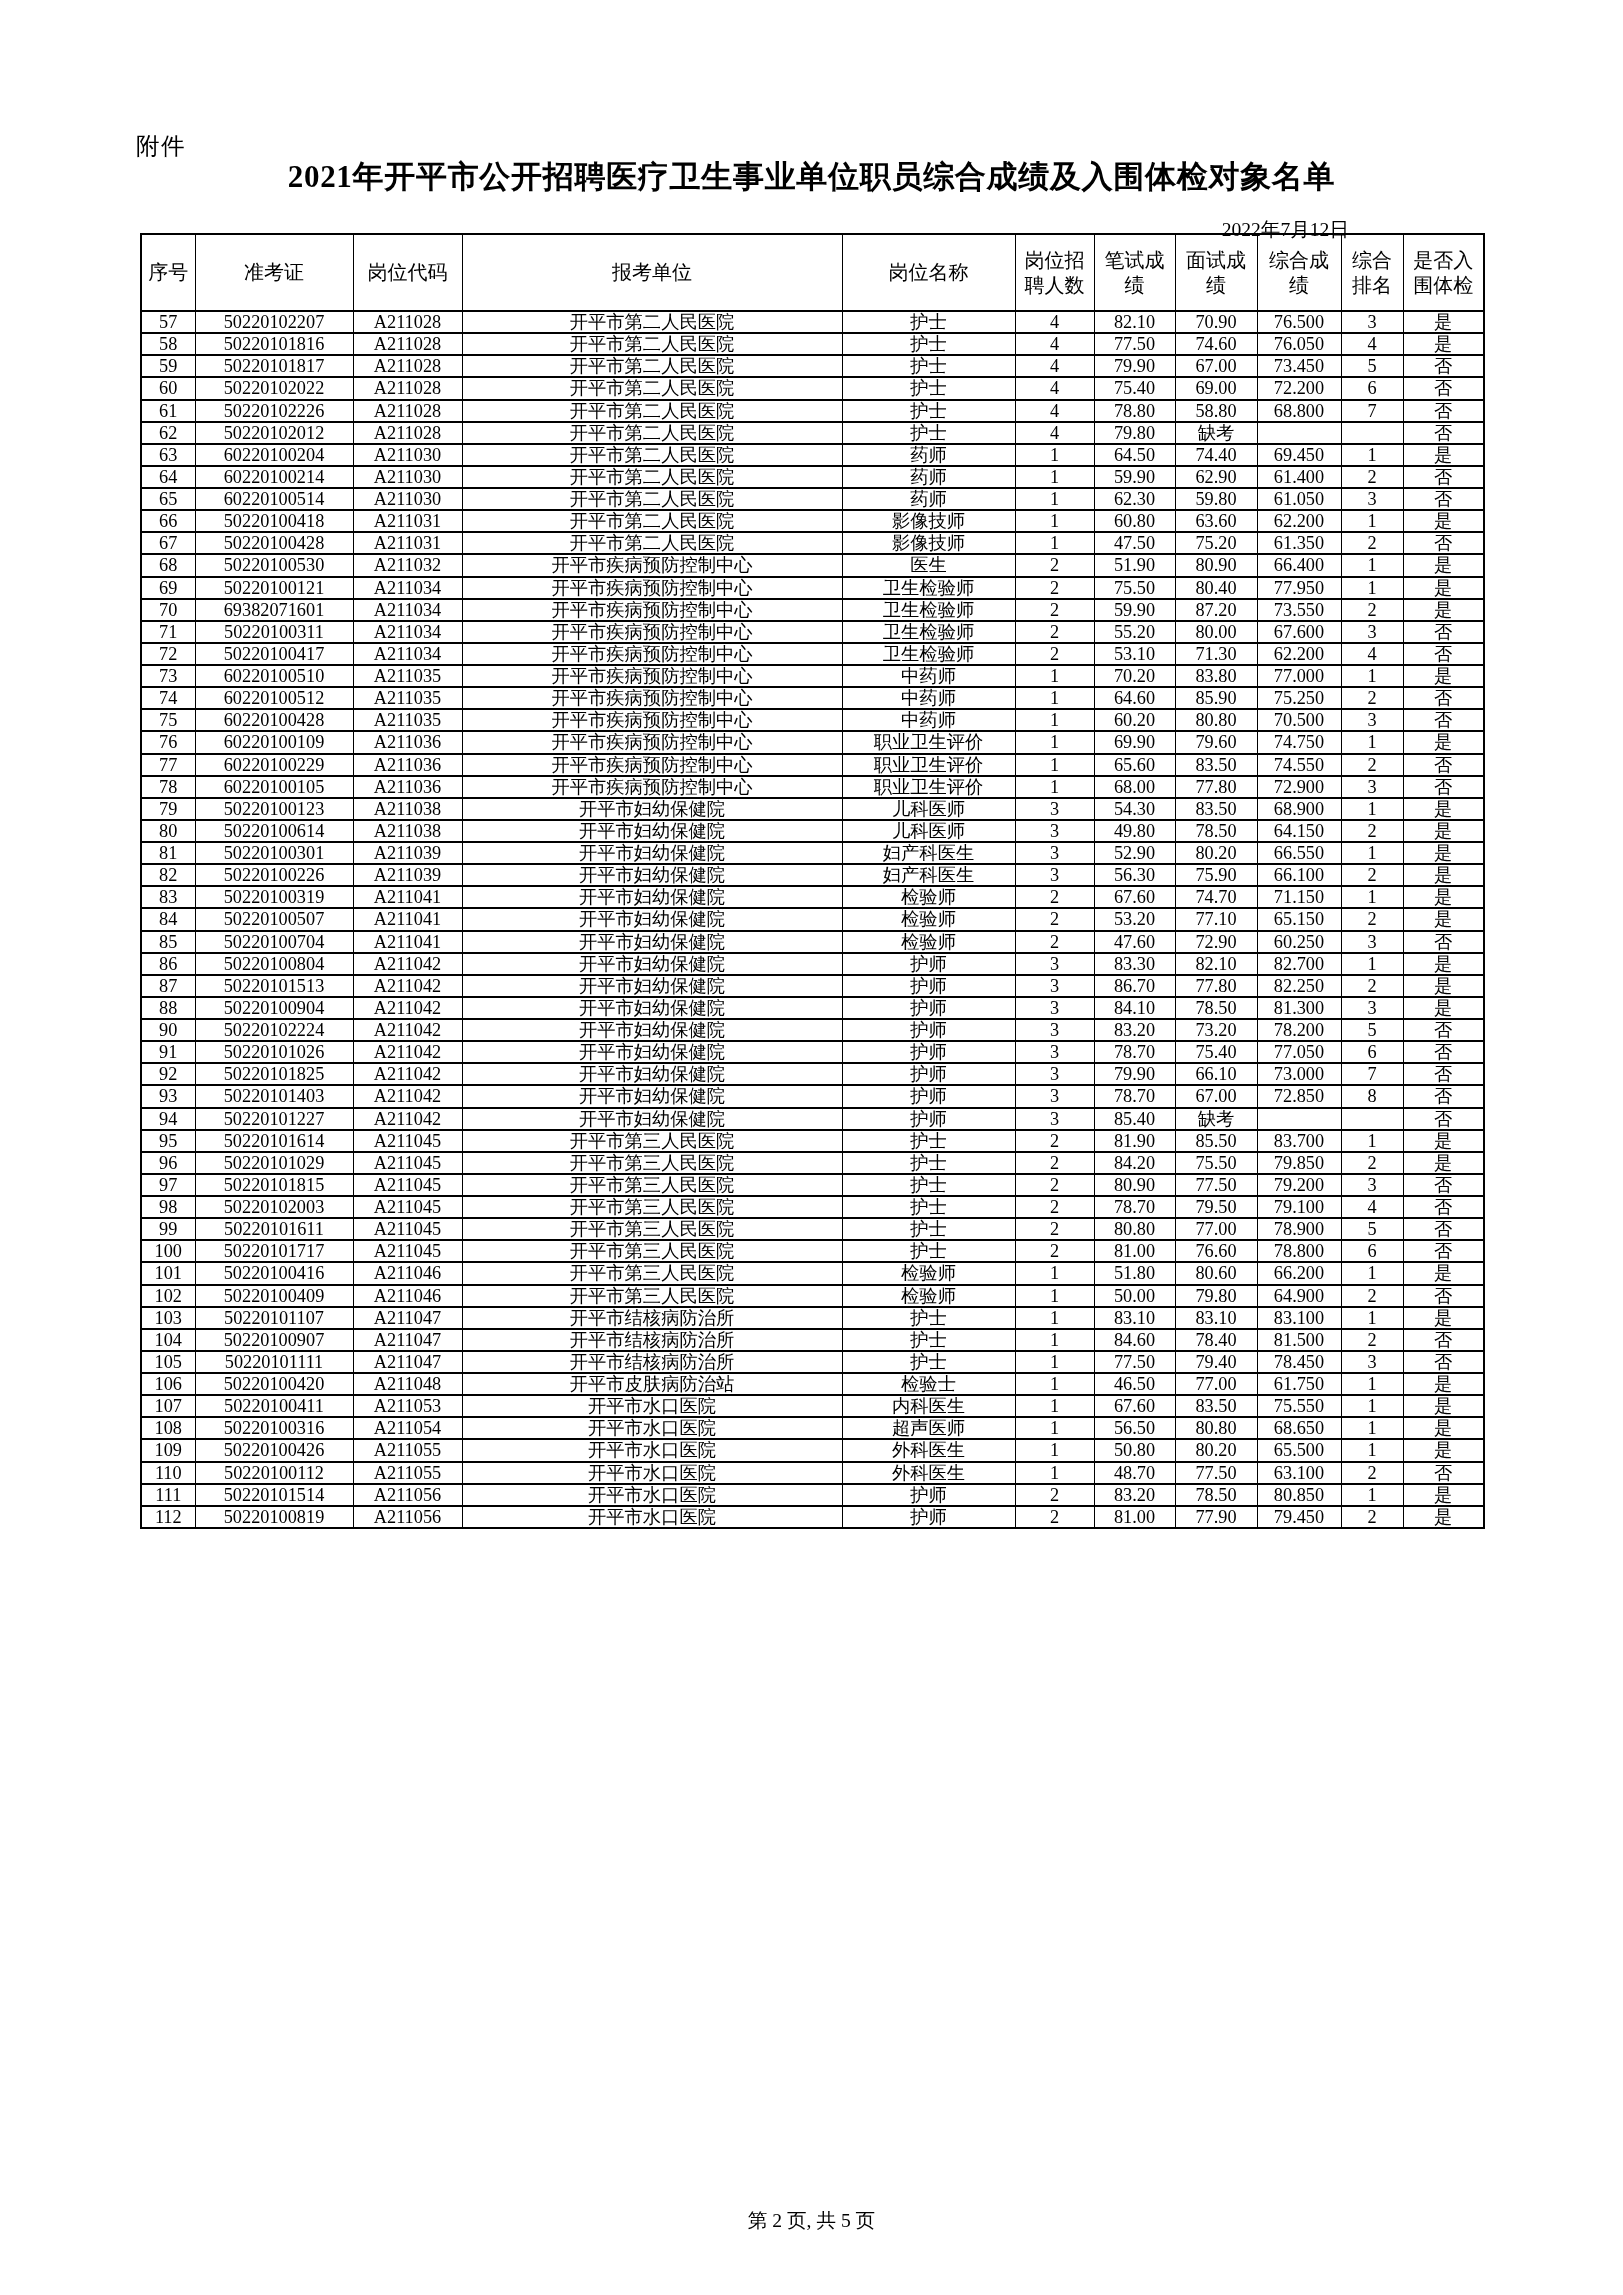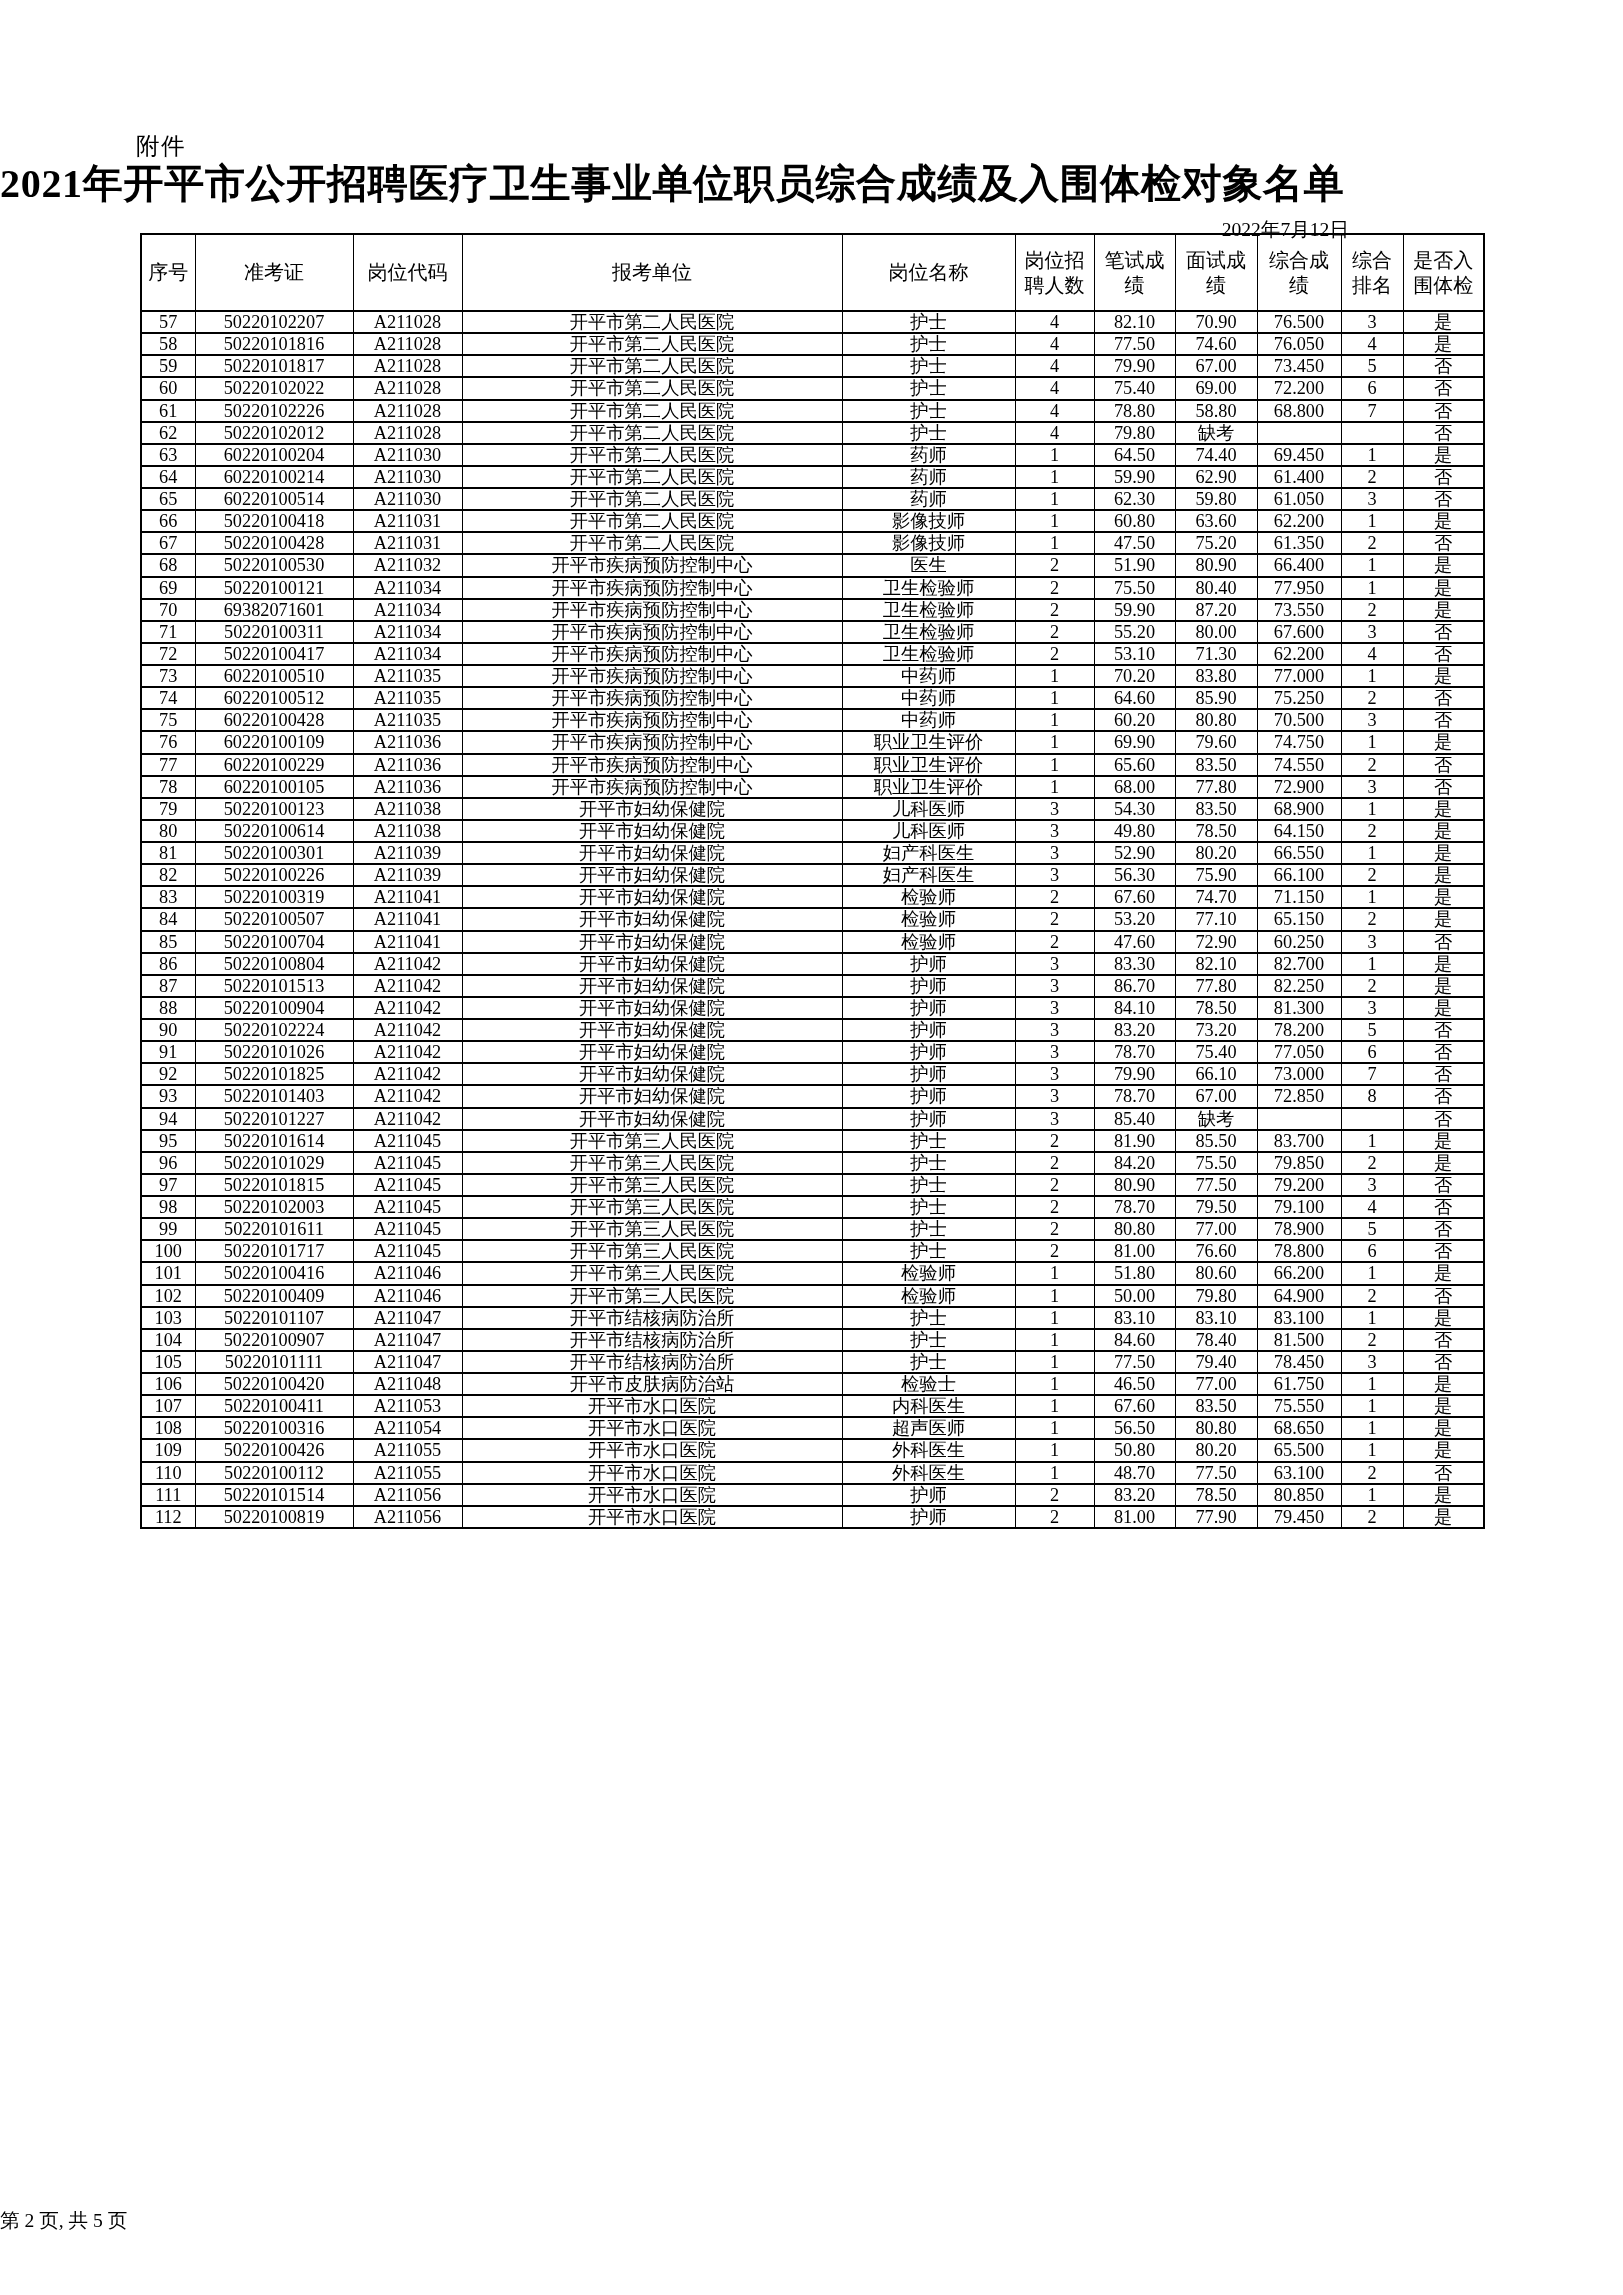--- a/index.html
+++ b/index.html
@@ -21,21 +21,22 @@
     left: 136px;
     top: 130px;
     font-size: 23.6px;
     letter-spacing: 1.3px;
   }
   .title {
     position: absolute;
     left: 0;
     top: 156px;
     width: 100%;
-    font-size: 40px;
+    text-align: center;
+    font-size: 31px;
     font-weight: bold;
     margin: 0;
     letter-spacing: 0.7px;
   }
   .date {
     position: absolute;
     top: 216px;
     right: 274px;
     font-size: 19.6px;
   }
@@ -72,21 +73,21 @@
   }
   table.tbl td {
     font-size: 18.3px;
     line-height: 1.1;
   }
   .footer {
     position: absolute;
     left: 0;
     top: 2207px;
     width: 100%;
-    text-align: left;
+    text-align: center;
     font-size: 19.6px;
   }
 </style>
 </head>
 <body>
 
 <div class="page">
   <div class="attachment">附件</div>
   <h1 class="title">2021年开平市公开招聘医疗卫生事业单位职员综合成绩及入围体检对象名单</h1>
   <div class="date">2022年7月12日</div>

